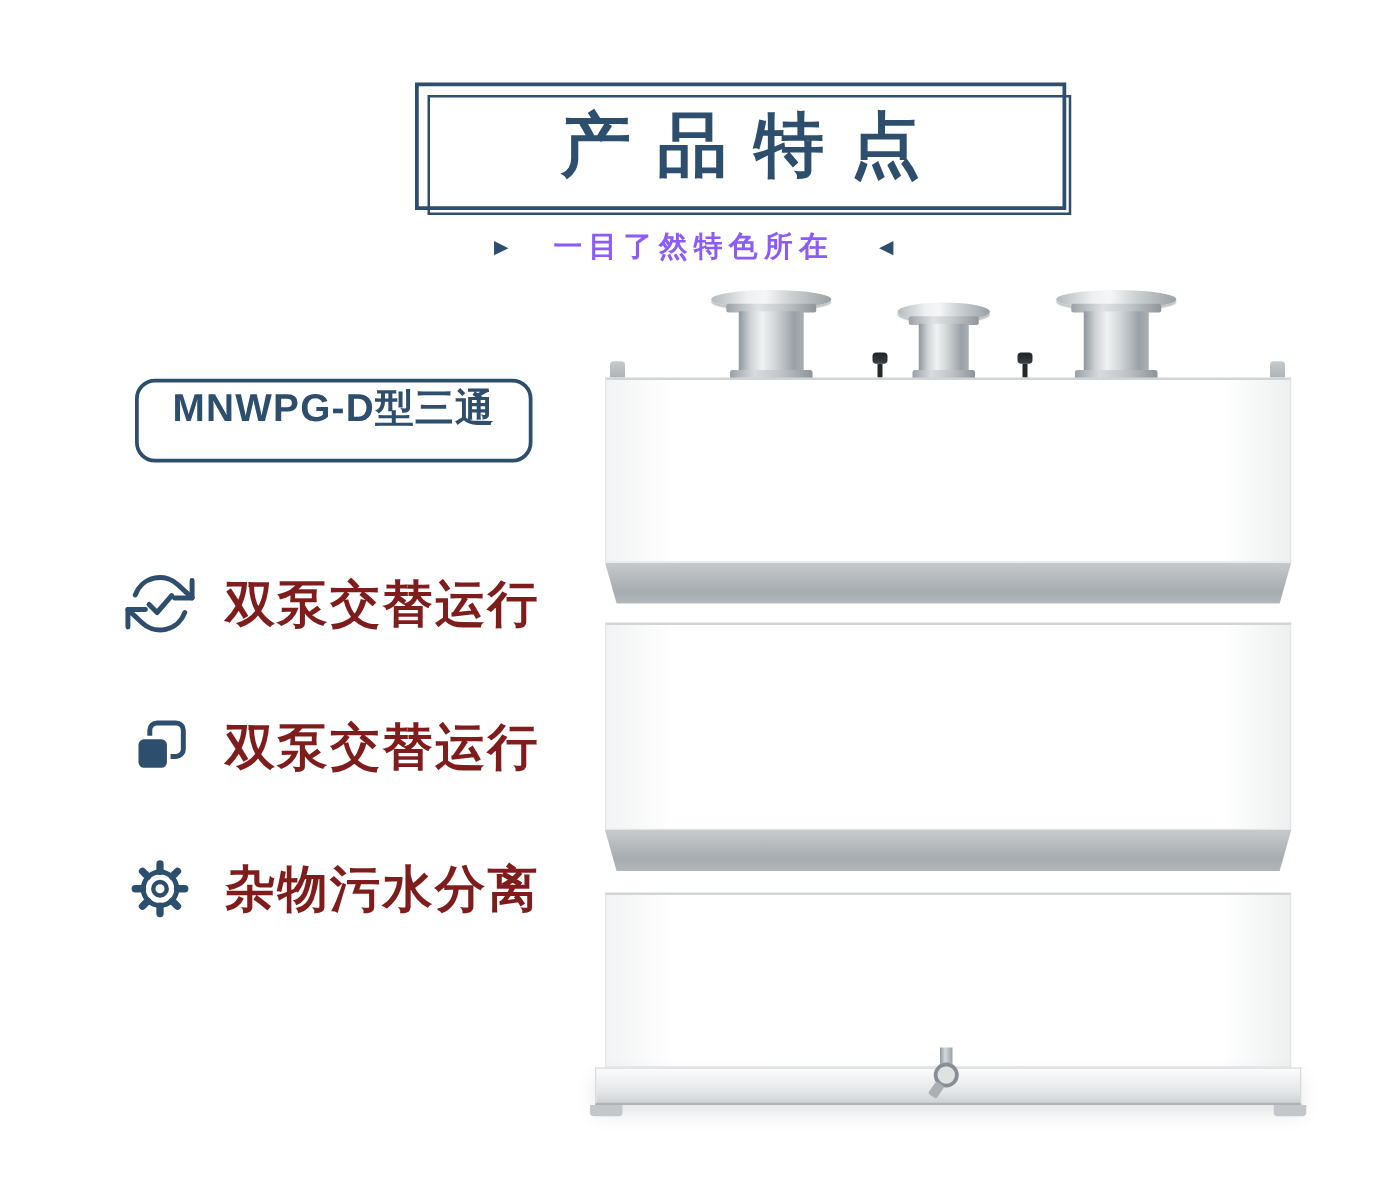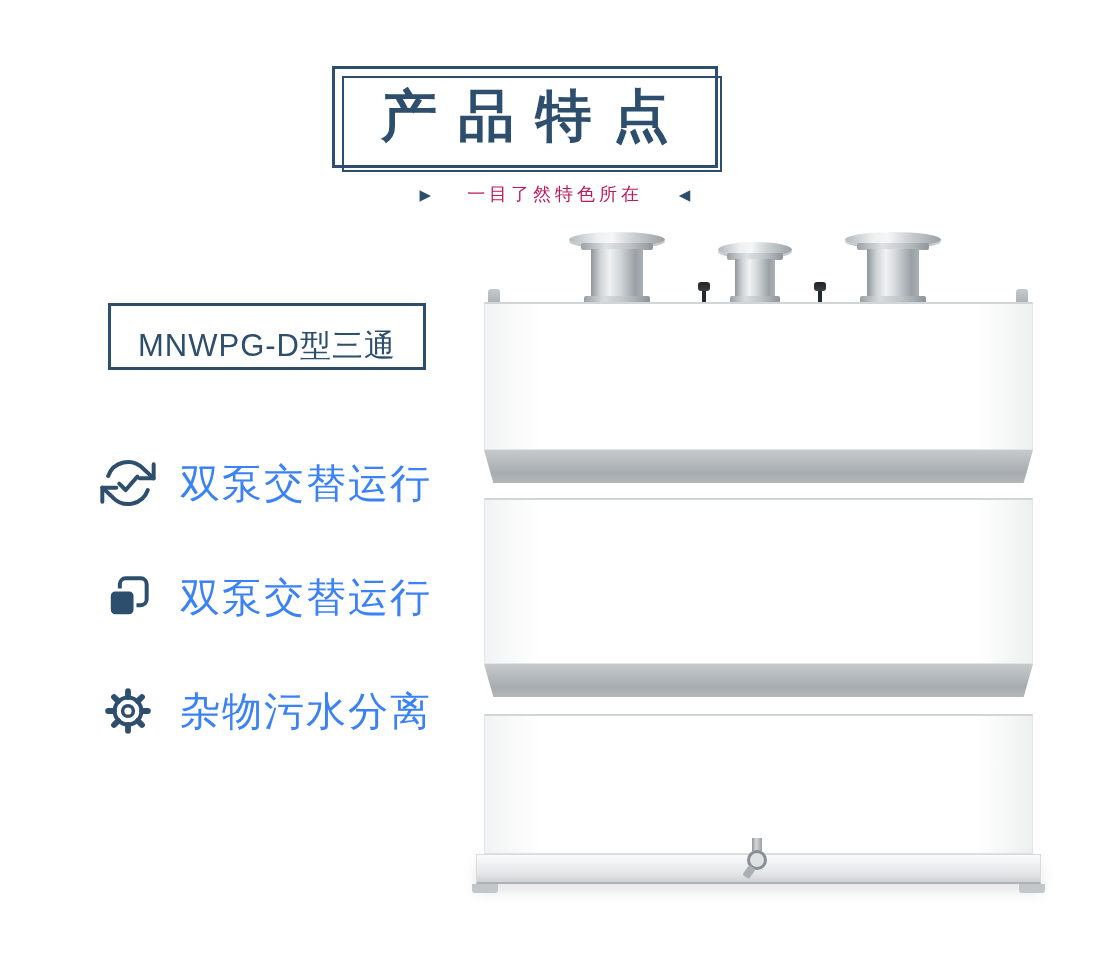--- a/index.html
+++ b/index.html
@@ -3,52 +3,52 @@
 <meta charset="utf-8">
 <style>
   html,body{margin:0;padding:0}
   body{
     width:1110px;height:960px;background:#ffffff;position:relative;overflow:hidden;
     font-family:"Liberation Sans","DejaVu Sans",sans-serif;
   }
 
   
   .title-frame{
-    position:absolute;left:332px;top:66px;width:386px;height:102px;
+    position:absolute;left:332px;top:66px;width:521px;height:102px;
     border:3px solid #2E4E6E;box-sizing:border-box;
     display:flex;align-items:center;justify-content:center;font-family:Liberation Mono, monospace;
   }
   .title-frame::before{
     content:"";position:absolute;left:7px;top:7px;width:100%;height:100%;
     border:2px solid #2E4E6E;box-sizing:border-box;pointer-events:none;
   }
   .title-text{
     position:relative;z-index:1;font-size:56px;font-weight:bold;color:#2E4E6E;
     letter-spacing:0.38em;padding-left:0.38em;white-space:nowrap;
   }
   .subtitle-row{
     position:absolute;left:0;top:182px;width:1110px;
     display:flex;align-items:center;justify-content:center;gap:36px;
   }
   .marker{font-size:15px;color:#2E4E6E;line-height:1}
-  .subtitle-text{font-size:18px;color:#be185d;font-weight:normal;letter-spacing:0.22em;white-space:nowrap}
+  .subtitle-text{font-size:23px;color:#8b5cf6;font-weight:bold;letter-spacing:0.22em;white-space:nowrap}
 
   
   .model-badge{
     position:absolute;left:108px;top:303px;width:318px;height:67px;
-    border:3px solid #2E4E6E;border-radius:0;box-sizing:border-box;
-    display:flex;align-items:flex-end;justify-content:center;
-    font-size:31px;font-weight:normal;color:#2E4E6E;letter-spacing:1px;white-space:nowrap;
+    border:3px solid #2E4E6E;border-radius:16px;box-sizing:border-box;
+    display:flex;align-items:flex-start;justify-content:center;
+    font-size:31px;font-weight:bold;color:#2E4E6E;letter-spacing:1px;white-space:nowrap;
   }
 
   
   .features{position:absolute;left:100px;top:452px}
   .feature-row{display:flex;align-items:center;gap:24px;height:62px;margin-bottom:52px}
   .feature-icon{width:56px;height:56px;flex:0 0 auto;display:flex;align-items:center;justify-content:center}
-  .feature-label{font-size:40px;font-weight:normal;color:#3b82f6;letter-spacing:2px;white-space:nowrap}
+  .feature-label{font-size:40px;font-weight:bold;color:#7f1d1d;letter-spacing:2px;white-space:nowrap}
 
   
   .equipment{position:absolute;left:470px;top:232px;width:600px;height:690px}
 
   .pipe{position:absolute;top:0;z-index:1}
   .pipe .flange{
     position:absolute;left:0;right:0;top:0;height:15px;border-radius:50%;
     background:linear-gradient(to right,#b3b9bd,#eef0f1 30%,#f5f6f7 45%,#cfd3d5 65%,#9aa1a6);
     box-shadow:0 2px 1px rgba(120,126,130,.45);
   }

